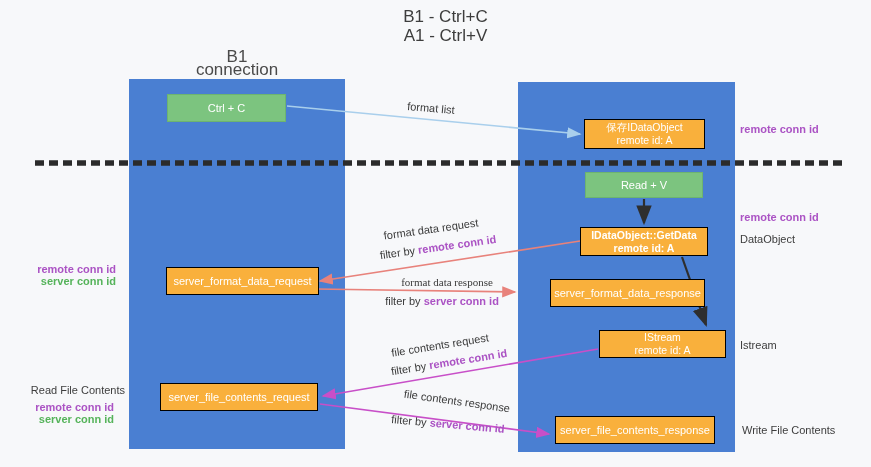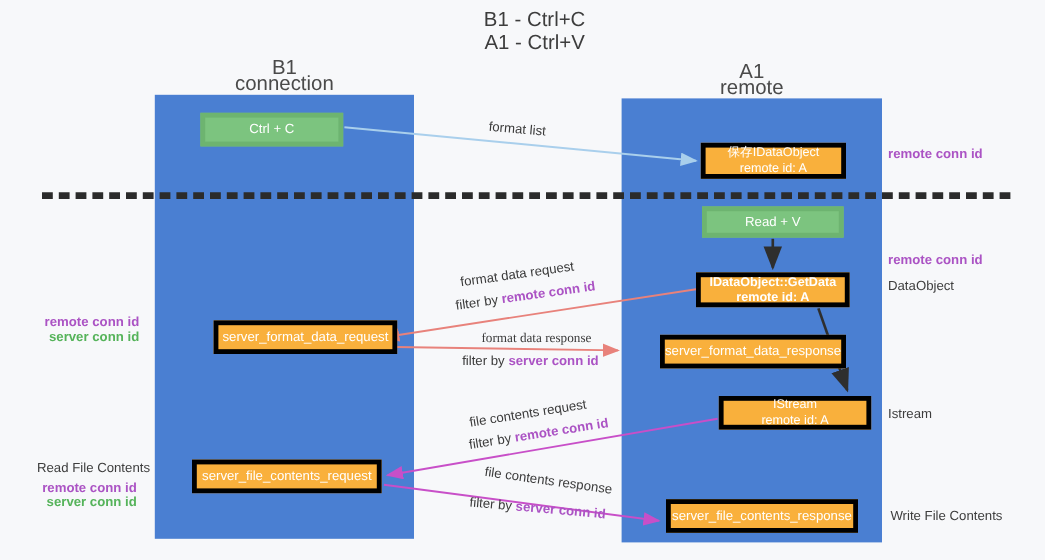--- a/index.html
+++ b/index.html
@@ -14,21 +14,21 @@
     left:0; right:0; top:7px; text-align:center;
     font-size:17px; line-height:19px; color:#3d3d3d;
   }
   .lane-header {
     text-align:center; font-size:17px; line-height:13px; color:#4a4a4a;
   }
   .lane { background:#4a7fd2; }
   .node {
     display:flex; flex-direction:column; align-items:center; justify-content:center;
     color:#fff; text-align:center; font-size:11px; line-height:13px;
-    background:#f9b03c; border:4px solid #000000;
+    background:#f9b03c; border:1px solid #000000;
   }
   .node.green { background:#7cc47f; border-color:#6db470; }
   .node .l2 { font-size:10.5px; }
   .side-label { font-size:11px; white-space:nowrap; }
   .purple { color:#ab53c4; font-weight:bold; }
   .greentx { color:#55b35a; font-weight:bold; }
   .black-label { color:#3d3d3d; }
   .mid-label {
     font-size:11px; color:#3a3a3a; white-space:nowrap;
     transform-origin:center;
@@ -43,24 +43,20 @@
 <div id="stage">
 
   <div class="abs title">
     <div>B1 - Ctrl+C</div>
     <div>A1 - Ctrl+V</div>
   </div>
 
   <div class="abs lane-header" style="left:119px; top:50px; width:216px;">
     <div>B1</div>
     <div>connection</div>
-  </div>
-  <div class="abs lane-header" style="left:508px; top:53px; width:217px;">
-    <div>A1</div>
-    <div>remote</div>
   </div>
 
   <div class="abs lane" style="left:119px; top:79px; width:216px; height:370px;"></div>
   <div class="abs lane" style="left:508px; top:82px; width:217px; height:370px;"></div>
 
   <svg class="overlay" width="871" height="467" viewBox="0 0 871 467">
     <defs>
       <marker id="mBlue" markerWidth="9" markerHeight="8" refX="8" refY="3.5" orient="auto">
         <path d="M0,0 L9,3.5 L0,7 z" fill="#a9cfec"></path>
       </marker>
@@ -103,21 +99,21 @@
 
   <div class="abs node green" style="left:575px; top:172px; width:118px; height:26px;">
     <div>Read + V</div>
   </div>
 
   <div class="abs node" style="left:570px; top:227px; width:128px; height:29px;font-weight:bold;">
     <div class="l2">IDataObject::GetData</div>
     <div class="l2">remote id: A</div>
   </div>
 
-  <div class="abs node" style="left:168px; top:267px; width:153px; height:28px;">
+  <div class="abs node" style="left:156px; top:267px; width:153px; height:28px;">
     <div>server_format_data_request</div>
   </div>
 
   <div class="abs node" style="left:540px; top:279px; width:155px; height:28px;">
     <div>server_format_data_response</div>
   </div>
 
   <div class="abs node" style="left:589px; top:330px; width:127px; height:28px;">
     <div class="l2">IStream</div>
     <div class="l2">remote id: A</div>

